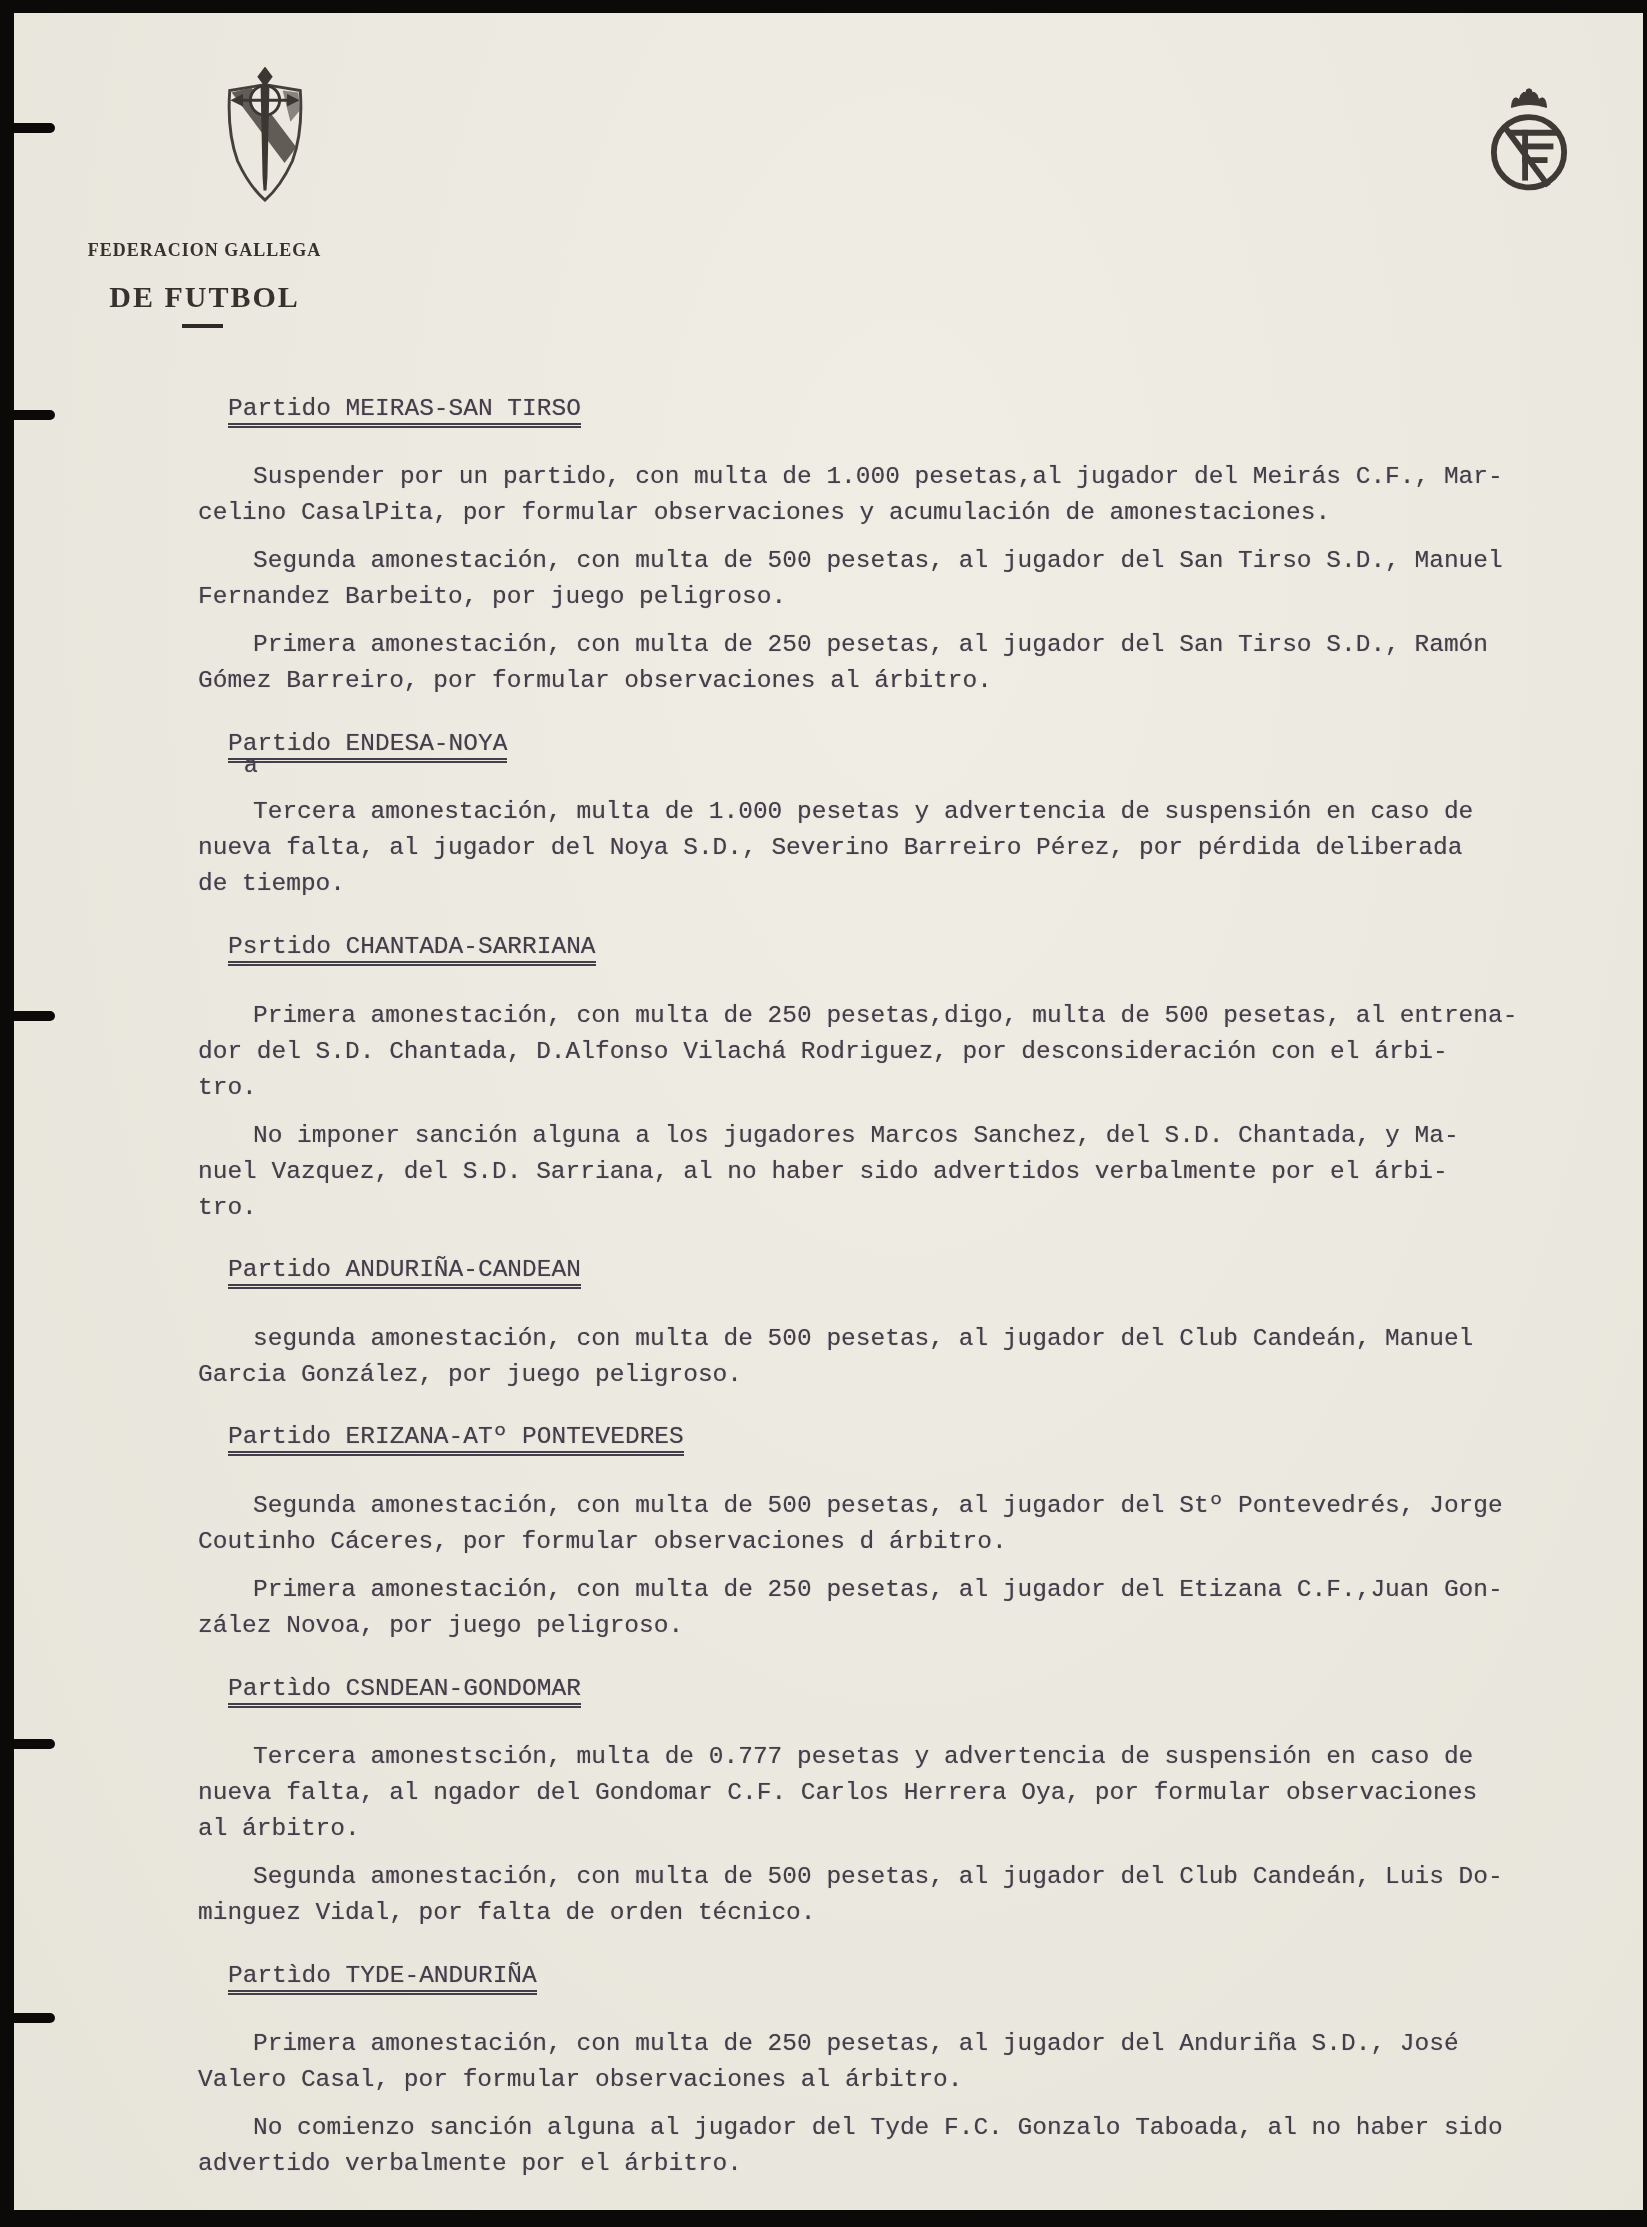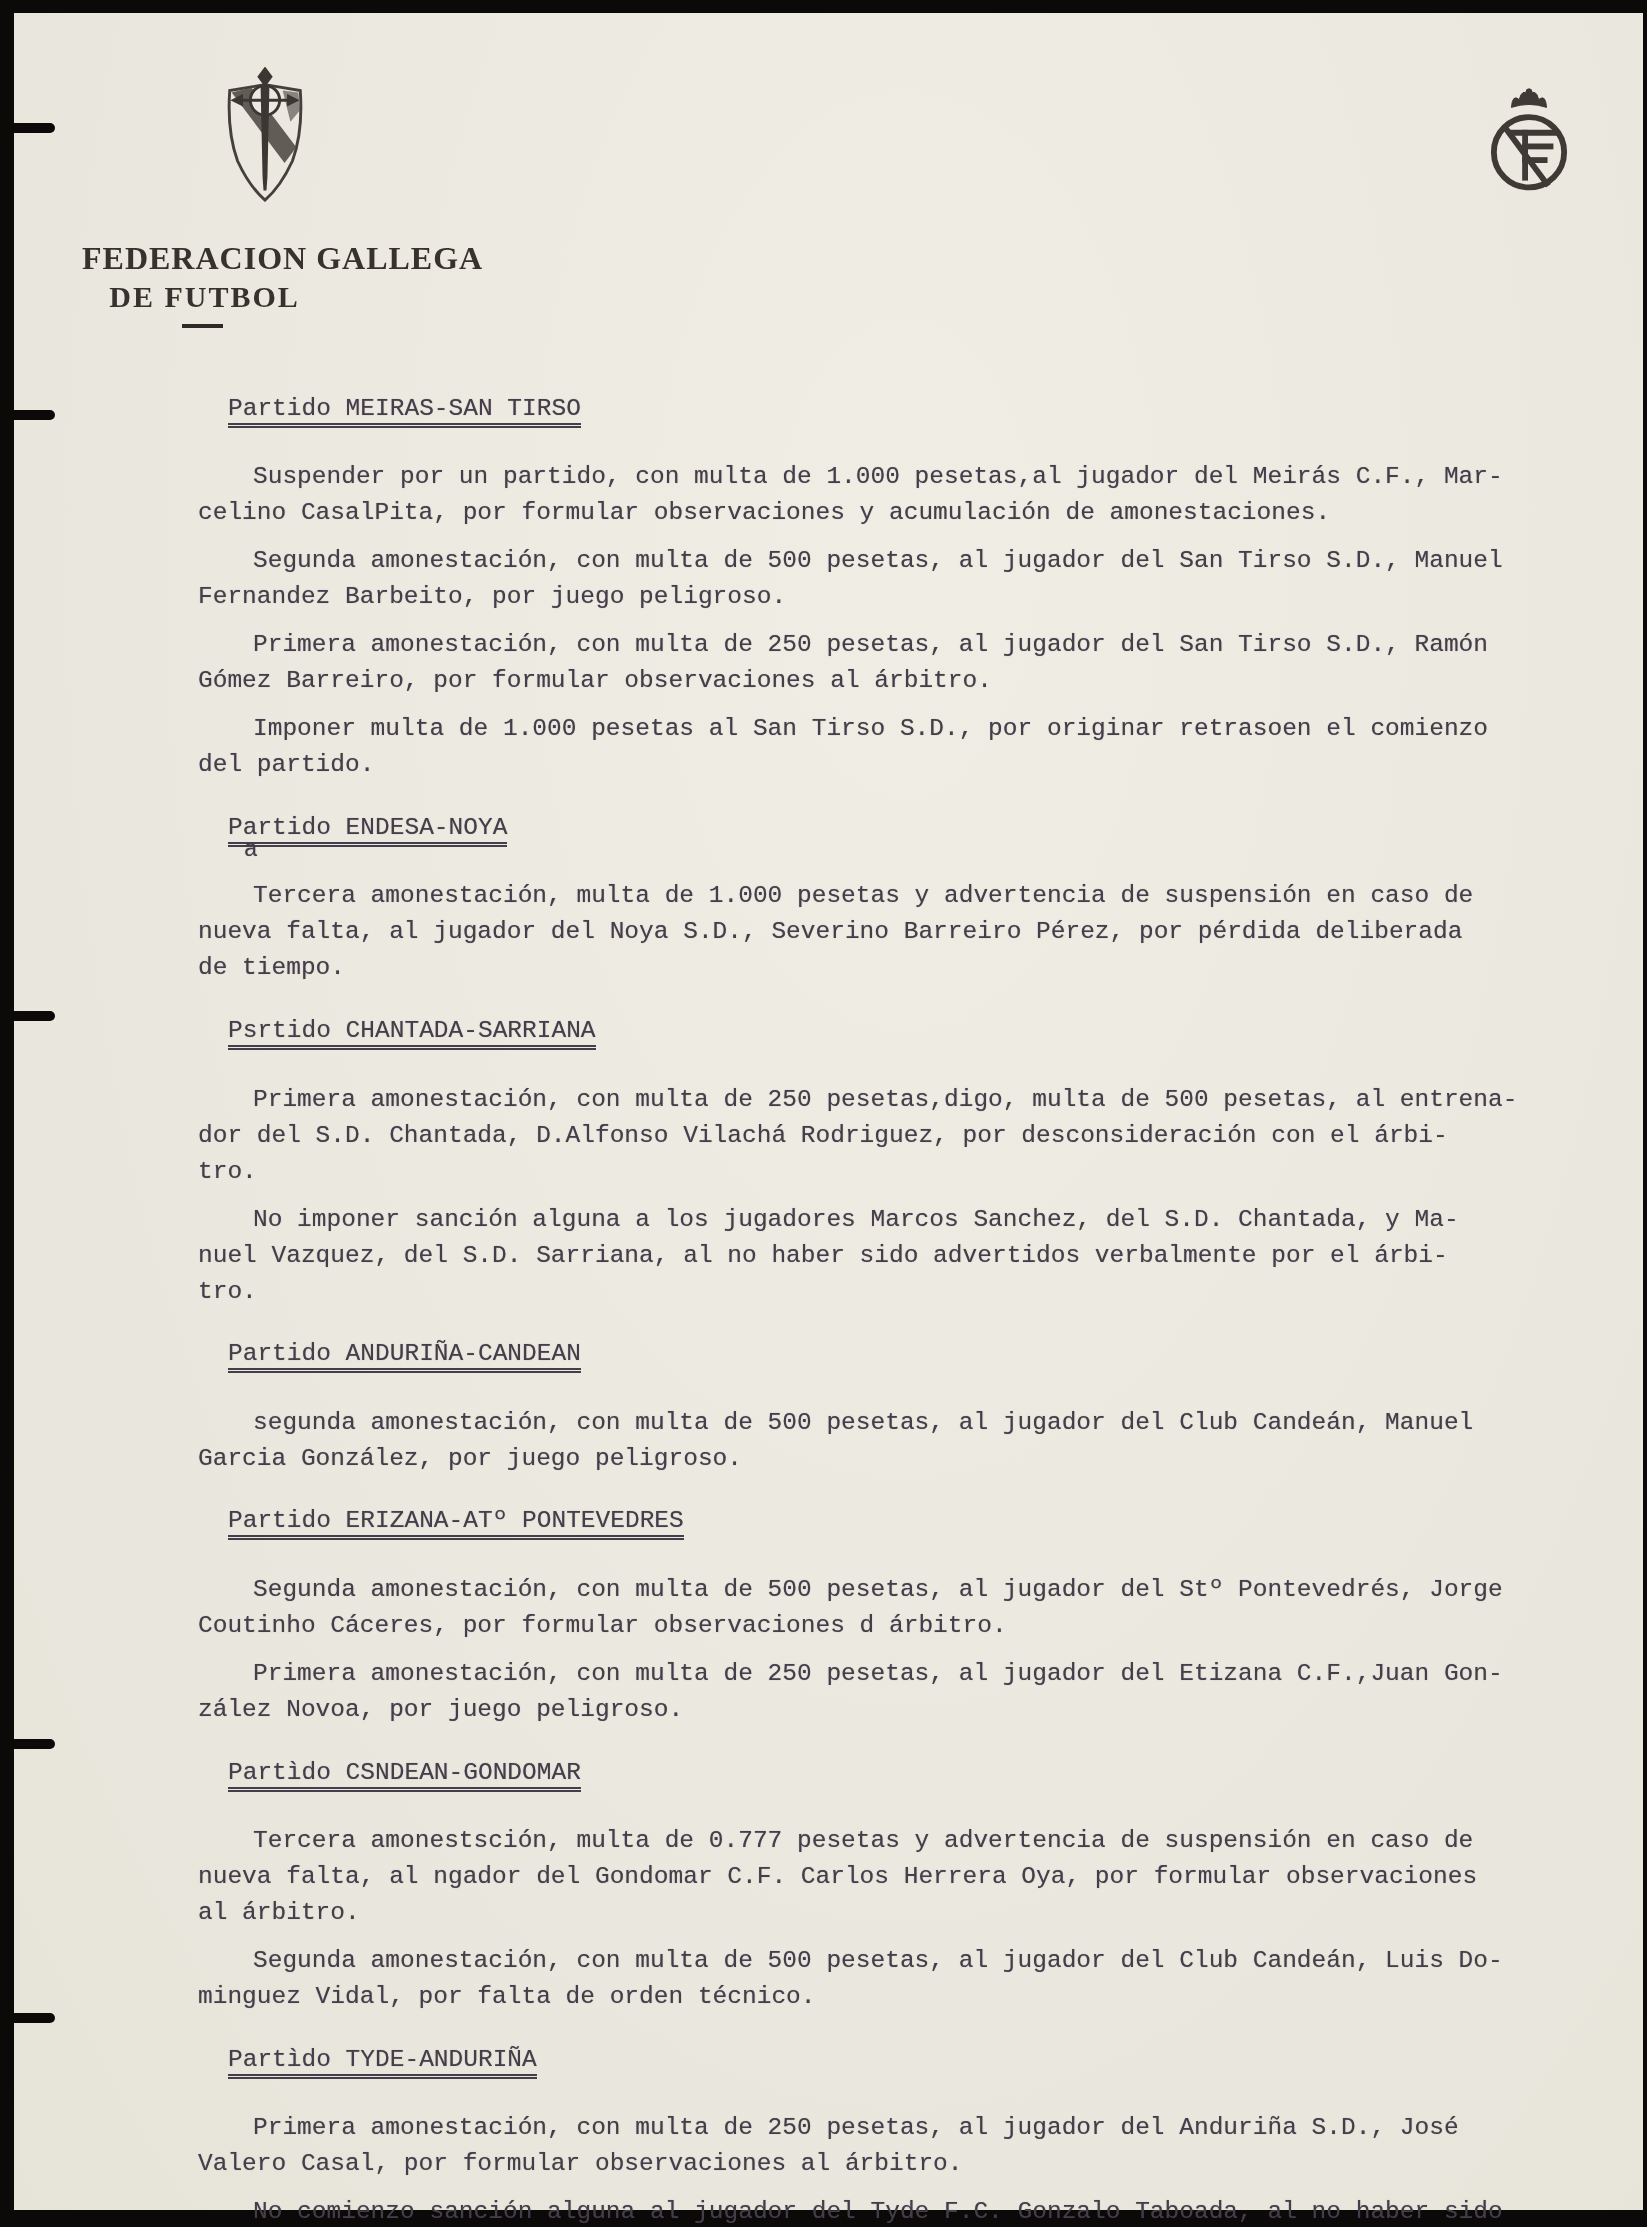--- a/index.html
+++ b/index.html
@@ -19,21 +19,21 @@
   .edge.right{right:0;top:0;width:4.9px;height:2228px;}
   .edge.bottom{left:0;bottom:0;width:1648px;height:17.6px;}
   .staple{
     position:absolute;left:0;width:55px;height:9.8px;
     background:#0b0a08;border-radius:0 6.9px 6.9px 0;
   }
   
   .org-line1{
     position:absolute;left:82px;top:240px;width:245px;
     font-family:"Liberation Serif", serif;font-weight:bold;
-    font-size:32px;letter-spacing:1px;color:#37322e;text-align:center;
+    font-size:18px;letter-spacing:1px;color:#37322e;text-align:center;
     white-space:nowrap;
   }
   .org-line2{
     position:absolute;left:82px;top:280px;width:245px;
     font-family:"Liberation Serif", serif;font-weight:bold;
     font-size:30px;letter-spacing:2px;color:#37322e;text-align:center;
   }
   .org-rule{
     position:absolute;left:182px;top:324px;width:41px;height:3.9px;background:#2f2a27;
   }
@@ -116,22 +116,20 @@
   <main class="content">
 
     <section>
       <h3 class="match-title"><span>Partido MEIRAS-SAN TIRSO</span></h3>
       <p class="para">Suspender por un partido, con multa de 1.000 pesetas,al jugador del Meirás C.F., Mar-
 celino CasalPita, por formular observaciones y acumulación de amonestaciones.</p>
       <p class="para">Segunda amonestación, con multa de 500 pesetas, al jugador del San Tirso S.D., Manuel
 Fernandez Barbeito, por juego peligroso.</p>
       <p class="para">Primera amonestación, con multa de 250 pesetas, al jugador del San Tirso S.D., Ramón
 Gómez Barreiro, por formular observaciones al árbitro.</p>
-      <p class="para">Imponer multa de 1.000 pesetas al San Tirso S.D., por originar retrasoen el comienzo
-del partido.</p>
     </section>
 
     <section>
       <h3 class="match-title"><span>Partido ENDESA-NOYA</span><span class="stray">a</span></h3>
       <p class="para">Tercera amonestación, multa de 1.000 pesetas y advertencia de suspensión en caso de
 nueva falta, al jugador del Noya S.D., Severino Barreiro Pérez, por pérdida deliberada
 de tiempo.</p>
     </section>
 
     <section>

